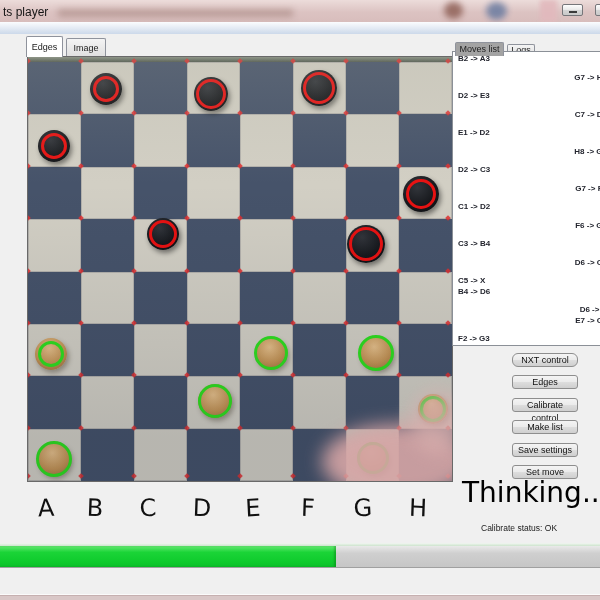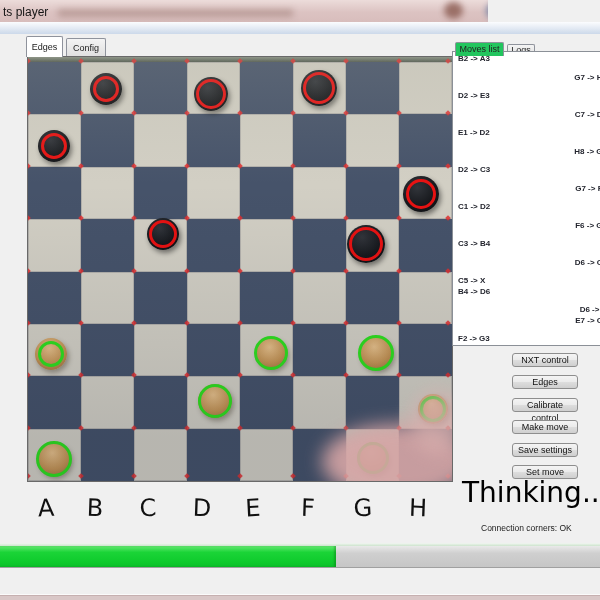--- a/index.html
+++ b/index.html
@@ -1,20 +1,20 @@
 <!DOCTYPE html>
 <html><head>
 <meta charset="utf-8">
 <style>
   html,body{width:600px;height:600px;margin:0;overflow:hidden;position:relative;
     background:#f0f0f0;font-family:"Liberation Sans",sans-serif;}
   .abs{position:absolute;}
 
   
-  .titlebar{left:0;top:0;width:488px;height:22px;
+  .titlebar{left:0;top:0;width:600px;height:22px;
     background:linear-gradient(180deg,#ecdcda 0%,#dcc3c2 55%,#d8bdbc 100%);overflow:hidden;}
   .blob1{left:444px;top:2px;width:19px;height:17px;border-radius:50%;background:#8a5a50;filter:blur(3px);opacity:.8;}
   .blob2{left:486px;top:2px;width:21px;height:18px;border-radius:50%;background:#6a7ba0;filter:blur(3px);opacity:.85;}
   .band{left:540px;top:0;width:17px;height:22px;background:#e2b9bd;filter:blur(2px);opacity:.9;}
   .streak{left:58px;top:9px;width:235px;height:8px;background:rgba(125,85,75,.33);filter:blur(3px);}
   .wintitle{left:3px;top:5px;font-size:12px;color:#151515;}
   .capbtn{top:4px;height:12px;background:linear-gradient(180deg,#fdfdfd,#e9e9e9 48%,#d6d6d6 52%,#cicfcf);
     background:linear-gradient(180deg,#fdfdfd,#e9e9e9 48%,#d4d4d4 52%,#c9c9c9);
     border:1px solid #76767a;border-radius:2px;box-sizing:border-box;}
   .minbtn{left:562px;width:21px;}
@@ -23,21 +23,21 @@
 
   .menustrip{left:0;top:22px;width:600px;height:12px;
     background:linear-gradient(180deg,#fbfcfe 0%,#e2e9f3 55%,#ccd9ea 100%);}
 
   
   .tab{box-sizing:border-box;font-size:9px;color:#222;text-align:center;
     border:1px solid #8f939c;border-bottom:none;border-radius:2px 2px 0 0;
     background:linear-gradient(180deg,#f4f4f4,#dfdfdf);}
   .tab-image{left:26px;top:36px;width:37px;height:21px;background:#fff;z-index:6;line-height:20px;}
   .tab-edges{left:66px;top:38px;width:40px;height:19px;line-height:18px;}
-  .tab-moves{left:455px;top:42px;width:49px;height:14px;background:#22c55e;z-index:6;line-height:13px;}
+  .tab-moves{left:455px;top:42px;width:49px;height:14px;background:#a3a3a3;z-index:6;line-height:13px;}
   .tab-logs{left:507px;top:44px;width:28px;height:12px;line-height:11px;}
 
   
   .board-frame{left:27px;top:56px;width:426px;height:426px;border:1px solid #696969;
     box-sizing:border-box;background:#333;overflow:hidden;}
   .board-inner{position:absolute;left:0;top:0;width:424px;height:424px;overflow:hidden;}
   .board-top-strip{position:absolute;left:0;top:0;width:424px;height:5px;z-index:2;
     background:linear-gradient(180deg,#879082,#4e574d);}
   .sq{position:absolute;z-index:1;}
   .sq.lightsq{box-shadow:inset 0 0 0 1px rgba(70,75,85,.22);}
@@ -66,21 +66,21 @@
   .moves-box{left:452px;top:51px;width:161px;height:295px;background:#fff;
     border:1px solid #8b9097;box-sizing:border-box;padding:2px 5px 0 5px;overflow:hidden;z-index:5;}
   .move{margin-bottom:8px;font-size:8px;font-weight:bold;color:#23252e;}
   .move div{line-height:10.5px;height:10.5px;white-space:nowrap;}
   .move.right{text-align:right;}
 
   
   .btn{left:512px;width:66px;height:14px;box-sizing:border-box;font-size:9px;color:#111;
     text-align:center;line-height:13px;border:1px solid #8e8e8e;border-radius:3px;
     background:linear-gradient(180deg,#f4f4f4,#ebebeb 48%,#dddddd 52%,#cfcfcf);}
-  .b0{top:353px;} .b1{top:375px;} .b2{top:398px;} .b3{top:420px;} .b4{top:443px;} .b5{top:465px;}
+  .b0{top:353px;border-radius:6px;} .b1{top:375px;} .b2{top:398px;} .b3{top:420px;} .b4{top:443px;} .b5{top:465px;}
 
   .thinking{left:462px;top:476px;width:220px;font-size:28px;color:#000;white-space:nowrap;
     font-family:"DejaVu Sans",sans-serif;}
   .connstatus{left:481px;top:523px;font-size:8.5px;color:#1a1a1a;}
 
   
   .prestrip{left:0;top:543px;width:600px;height:3px;
     background:linear-gradient(180deg,#f2f6f2,#cde4cd);}
   .track{left:0;top:546px;width:600px;height:21px;
     background:linear-gradient(180deg,#e9e9e9,#cfcfcf 35%,#c6c6c6);
@@ -100,21 +100,21 @@
   <div class="abs blob1"></div>
   <div class="abs blob2"></div>
   <div class="abs band"></div>
   <div class="abs wintitle">ts player</div>
   <div class="abs capbtn minbtn"></div>
   <div class="abs capbtn maxbtn"></div>
 </div>
 <div class="abs menustrip"></div>
 
 <div class="abs tab tab-image">Edges</div>
-<div class="abs tab tab-edges">Config</div>
+<div class="abs tab tab-edges">Image</div>
 
 <div class="abs board-frame">
   <div class="board-inner">
     <div class="board-top-strip"></div>
     <div class="lighting"></div>
     <div class="hand1"></div>
     <div class="hand2"></div>
   <div class="sq" style="left: 0px; top: 5px; width: 53px; height: 52.4px; background: rgb(70, 83, 106);"></div>
       <div class="sq lightsq" style="left: 53px; top: 5px; width: 53px; height: 52.4px; background: rgb(210, 207, 196);"></div>
       <div class="sq" style="left: 106px; top: 5px; width: 53px; height: 52.4px; background: rgb(70, 83, 106);"></div>
@@ -350,25 +350,25 @@
     <div class="move left">
       <div>F2 -&gt; G3</div>
     </div>
   </div>
 <div class="abs tab tab-moves">Moves list</div>
 <div class="abs tab tab-logs">Logs</div>
 
 <div class="abs btn b0">NXT control</div>
 <div class="abs btn b1">Edges</div>
 <div class="abs btn b2">Calibrate control</div>
-<div class="abs btn b3">Make move</div>
+<div class="abs btn b3">Make list</div>
 <div class="abs btn b4">Save settings</div>
 <div class="abs btn b5">Set move</div>
 
 <div class="abs thinking">Thinking...</div>
-<div class="abs connstatus">Connection corners: OK</div>
+<div class="abs connstatus">Calibrate status: OK</div>
 
 <div class="abs prestrip"></div>
 <div class="abs track">
   <div class="fill" style="width: 56%;"></div>
 </div>
 <div class="abs whiteline"></div>
 <div class="abs bottomstrip"></div>
 
 </body></html>

